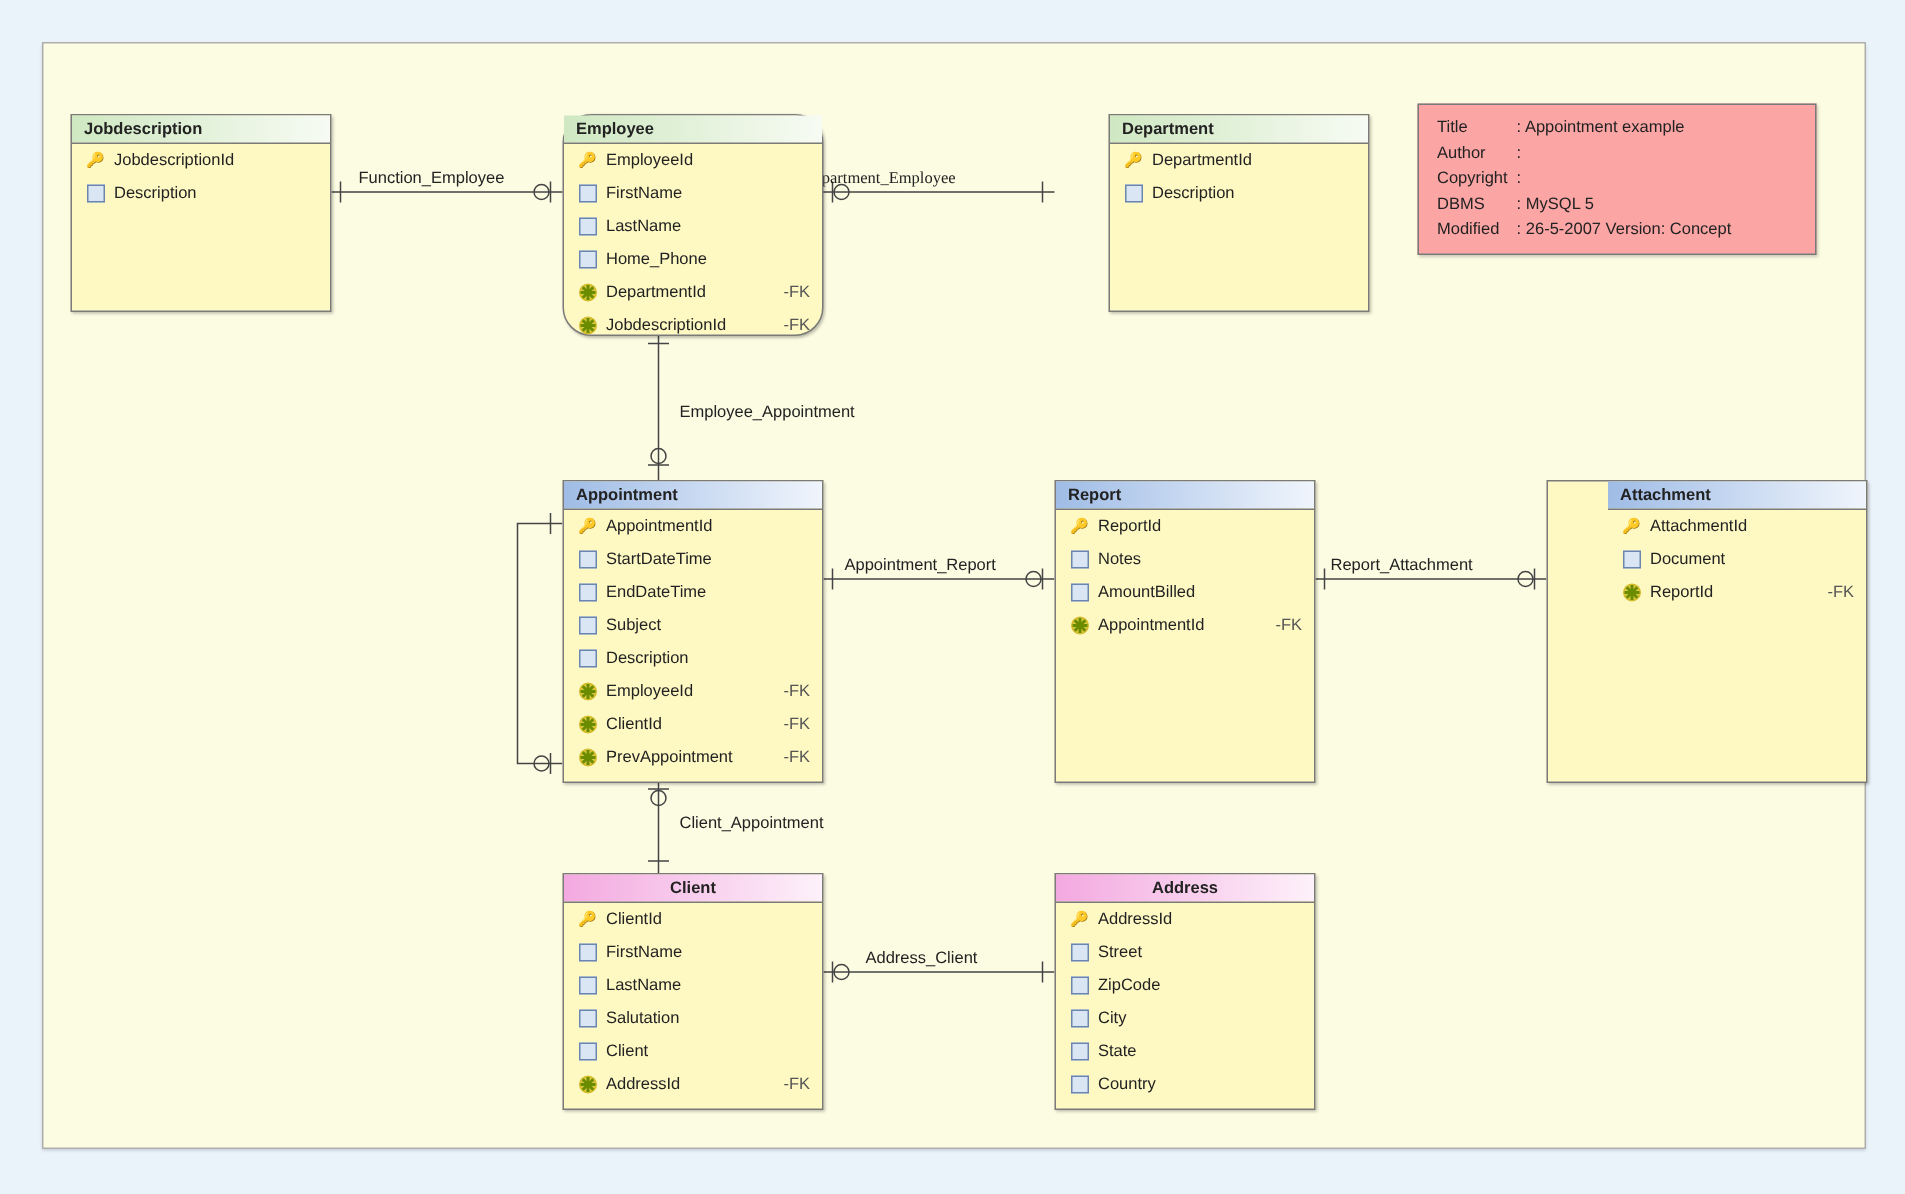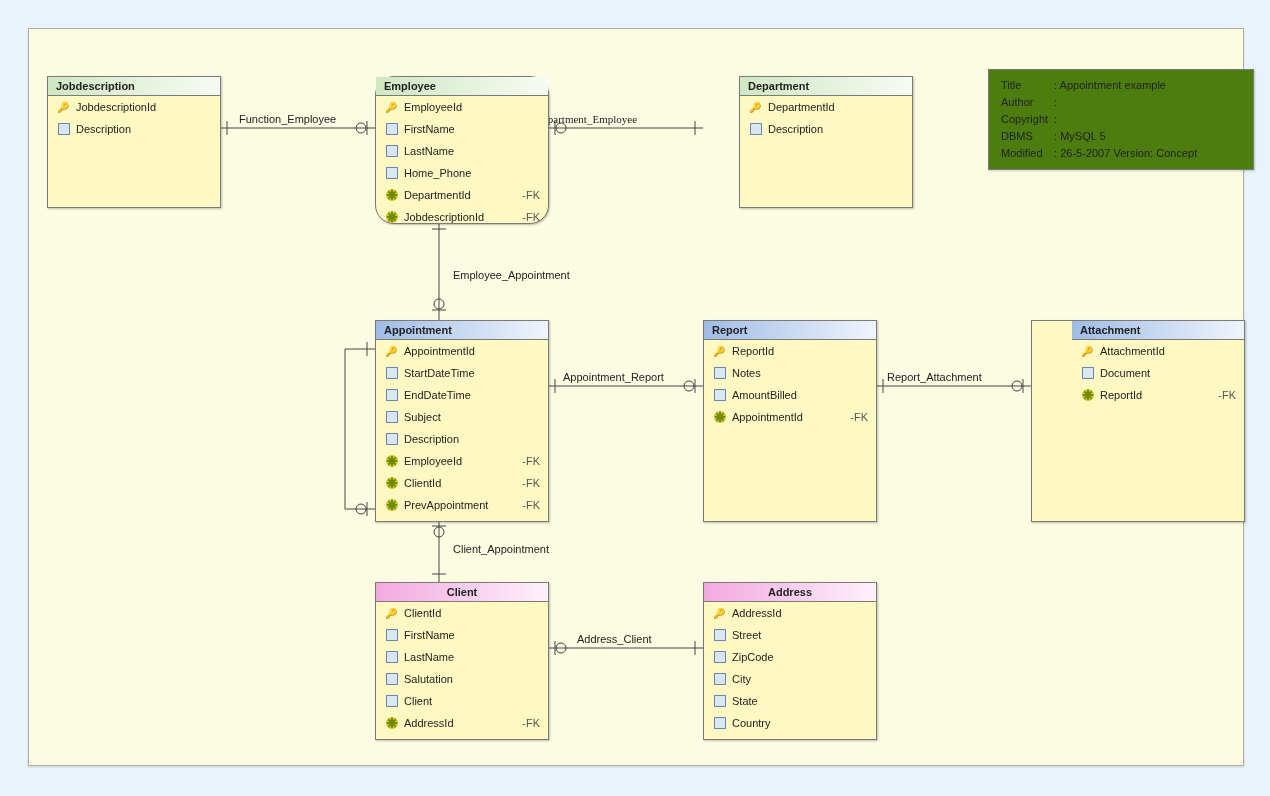--- a/index.html
+++ b/index.html
@@ -69,25 +69,24 @@
   }
   .ic-fk::after { transform:rotate(90deg); }
   .ic-fk .d1,.ic-fk .d2{
     position:absolute;background:#6b8b00;width:2px;height:10px;left:5px;top:1px;
   }
   .ic-fk .d1{transform:rotate(45deg);} .ic-fk .d2{transform:rotate(-45deg);}
 
   
   .info {
     position:absolute;
-    background:#4d7c0f;
+    background:#fca5a5;
     border:1px solid #7a7a7a;
     padding:6px 10px;
     box-shadow:1px 1px 2px rgba(0,0,0,.2);
-    margin-left:43px;
   }
   .info table td:first-child{padding-right:4px;}
   .info td{padding:0;height:15px;line-height:15px;}
 
   
   .rlabel {
     position:absolute;
     white-space:nowrap;
     color:#222;
   }

